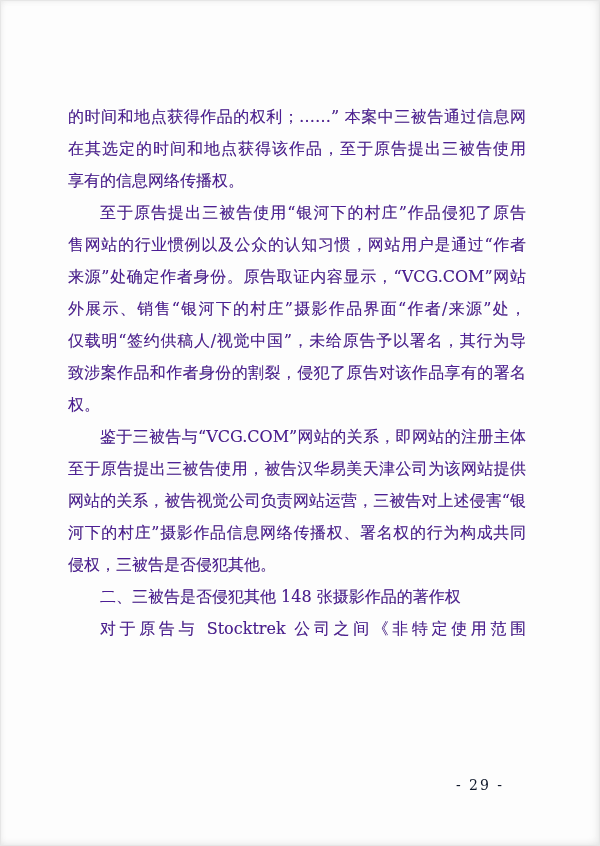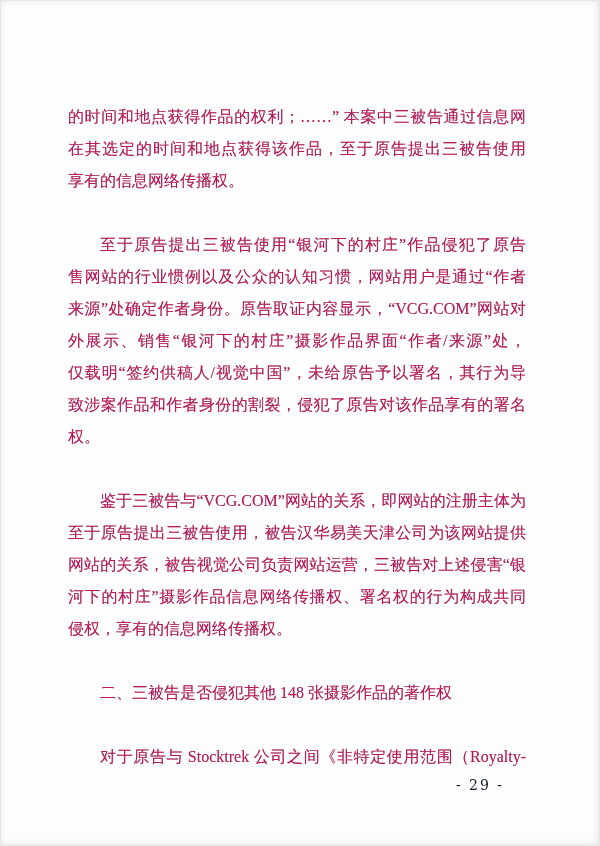--- a/index.html
+++ b/index.html
@@ -19,37 +19,35 @@
       inset -4px 0 8px rgba(0,0,0,0.05),
       inset 0 -3px 7px rgba(0,0,0,0.05),
       inset 2px 2px 6px rgba(0,0,0,0.03);
   }
   .body-text {
     position: absolute;
     left: 68px;
     top: 101px;
     width: 458px;
     font-size: 16px;
-    color: #be185d;
+    color: #4c1d95;
     text-shadow: 0 0 0.6px rgba(60,60,60,0.45);
-    font-family: Liberation Serif, serif;
   }
   .line {
     height: 32px;
     line-height: 32px;
     overflow: hidden;
     white-space: normal;
   }
   .line.fill {
     text-align: justify;
     text-align-last: justify;
   }
   .line.indent {
     text-indent: 2em;
-    margin-top: 32px;
   }
   .page-number {
     position: absolute;
     top: 774px;
     left: 430px;
     width: 100px;
     height: 22px;
     line-height: 22px;
     text-align: center;
     font-size: 14px;
@@ -69,18 +67,18 @@
       <div class="line fill">售网站的行业惯例以及公众的认知习惯，网站用户是通过“作者</div>
       <div class="line fill">来源”处确定作者身份。原告取证内容显示，“VCG.COM”网站对</div>
       <div class="line fill">外展示、销售“银河下的村庄”摄影作品界面“作者/来源”处，</div>
       <div class="line fill">仅载明“签约供稿人/视觉中国”，未给原告予以署名，其行为导</div>
       <div class="line fill">致涉案作品和作者身份的割裂，侵犯了原告对该作品享有的署名</div>
       <div class="line">权。</div>
       <div class="line indent fill">鉴于三被告与“VCG.COM”网站的关系，即网站的注册主体为</div>
       <div class="line fill">至于原告提出三被告使用，被告汉华易美天津公司为该网站提供涉</div>
       <div class="line fill">网站的关系，被告视觉公司负责网站运营，三被告对上述侵害“银</div>
       <div class="line fill">河下的村庄”摄影作品信息网络传播权、署名权的行为构成共同</div>
-      <div class="line">侵权，享有的信息网络传播权。</div>
+      <div class="line">侵权，三被告是否侵犯其他。</div>
       <div class="line indent">二、三被告是否侵犯其他 148 张摄影作品的著作权</div>
       <div class="line indent fill">对于原告与 Stocktrek 公司之间《非特定使用范围（Royalty-</div>
     </div>
   <div class="page-number">- 29 -</div>
 </div>
 
 </body></html>

